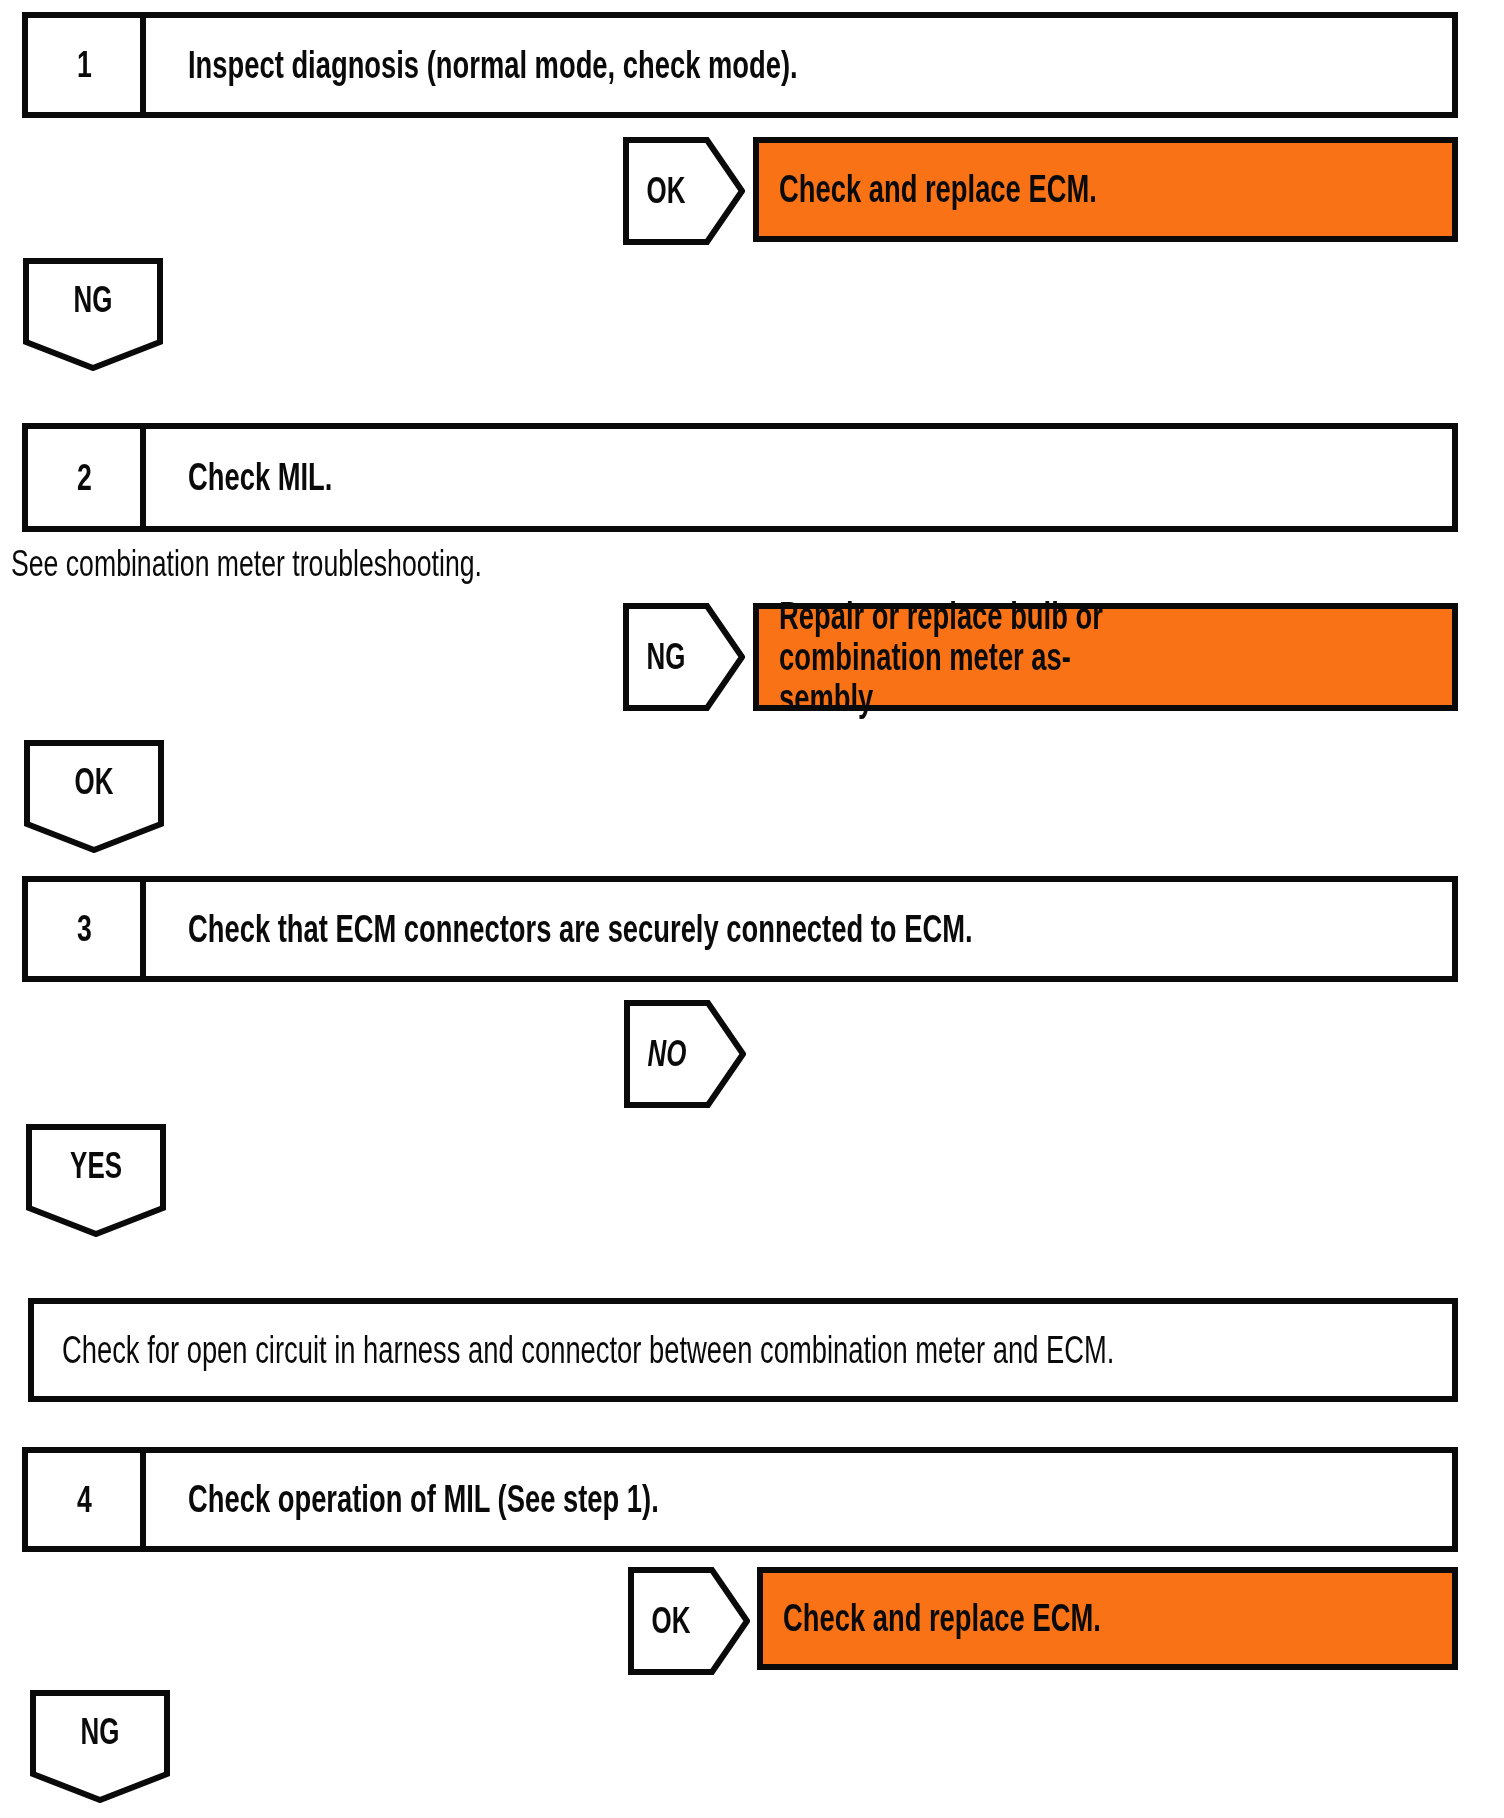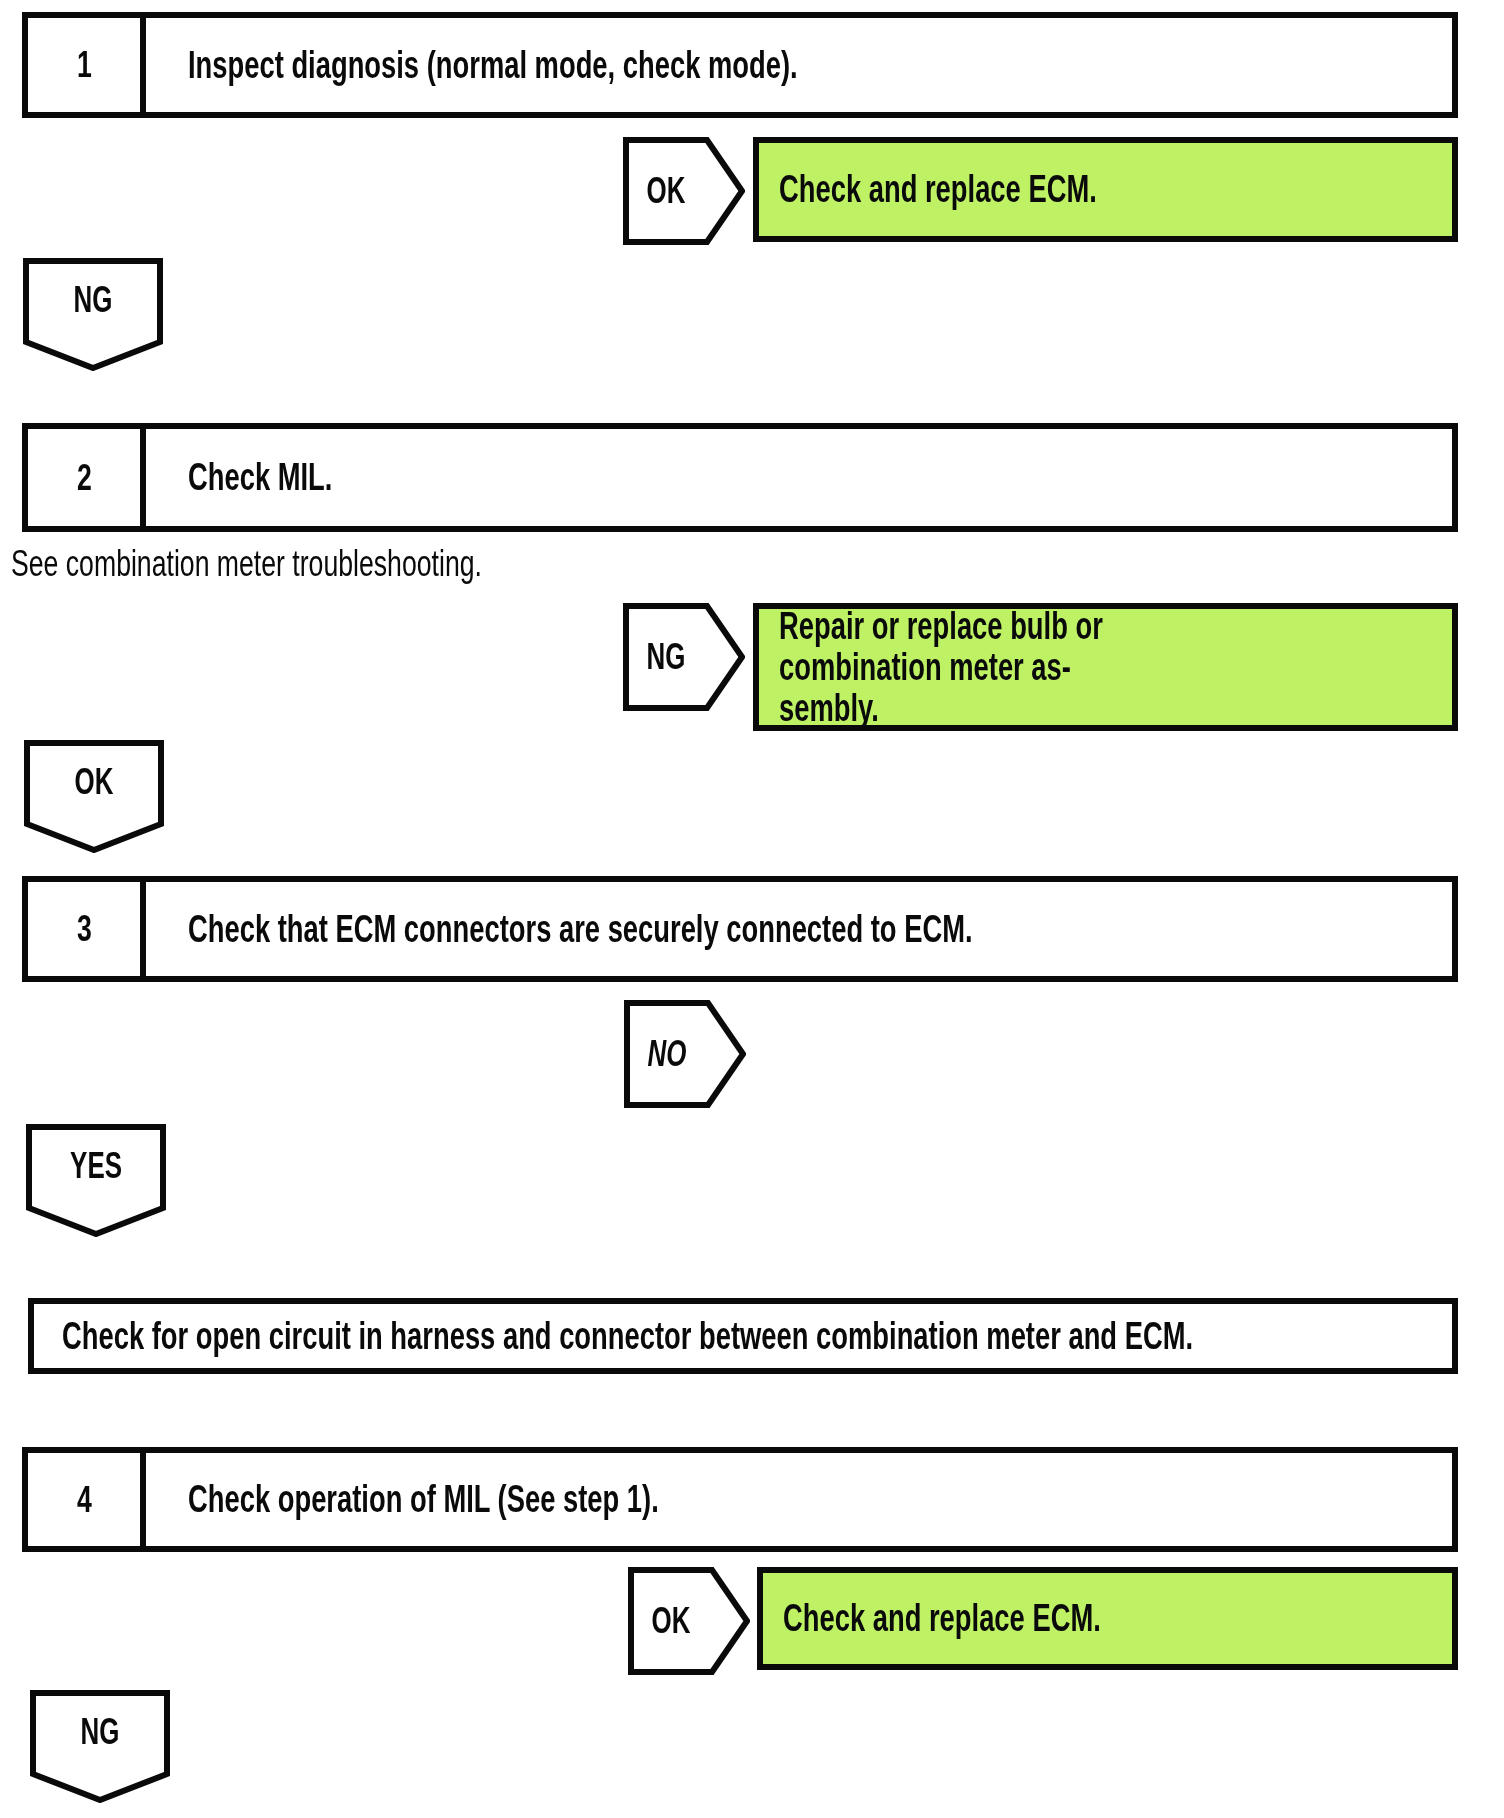--- a/index.html
+++ b/index.html
@@ -46,21 +46,21 @@
     font-size: 38px;
   }
 
   
   .branch-box {
     position: absolute;
     left: 753px;
     width: 705px;
     box-sizing: border-box;
     border: 6px solid #0a0a0a;
-    background: #bef264;
+    background: #f97316;
     display: flex;
     align-items: center;
     padding-left: 20px;
     font-weight: bold;
     font-size: 38px;
     line-height: 41px;
   }
 
   
   .pent-right { position: absolute; width: 122px; height: 108px; }
@@ -83,28 +83,28 @@
     top: 543px;
     font-size: 37px;
     font-weight: normal;
   }
 
   .action-box {
     position: absolute;
     left: 28px;
     top: 1298px;
     width: 1430px;
-    height: 76px;
+    height: 104px;
     box-sizing: border-box;
     border: 6px solid #0a0a0a;
     background: #ffffff;
     display: flex;
     align-items: center;
     padding-left: 28px;
-    font-weight: bold;
+    font-weight: normal;
     font-size: 38px;
   }
 </style>
 </head>
 <body>
 
 <div class="page">
 
   <div class="step-box" style="top:12px;height:106px;">
     <div class="step-num">
@@ -150,21 +150,21 @@
   </div>
 
   <div class="pent-right" style="left:623px;top:603px;">
     <svg width="122" height="108" viewBox="0 0 122 108">
       <polygon points="3,3 84,3 119,54 84,105 3,105" fill="#ffffff" stroke="#0a0a0a" stroke-width="6" stroke-linejoin="miter"></polygon>
     </svg>
     <div class="pent-label">
         <span class="cond-c">NG</span>
       </div>
   </div>
-  <div class="branch-box" style="top:603px;height:128px;">
+  <div class="branch-box" style="top:603px;height:108px;">
     <span class="cond-ml">Repair or replace bulb or combination meter as-
 sembly.</span>
   </div>
 
   <div class="pent-down" style="left:24px;top:740px;">
     <svg width="140" height="113" viewBox="0 0 140 113">
       <polygon points="3,3 137,3 137,84 70,110 3,84" fill="#ffffff" stroke="#0a0a0a" stroke-width="6" stroke-linejoin="miter"></polygon>
     </svg>
     <div class="pent-label">
         <span class="cond-c">OK</span>

